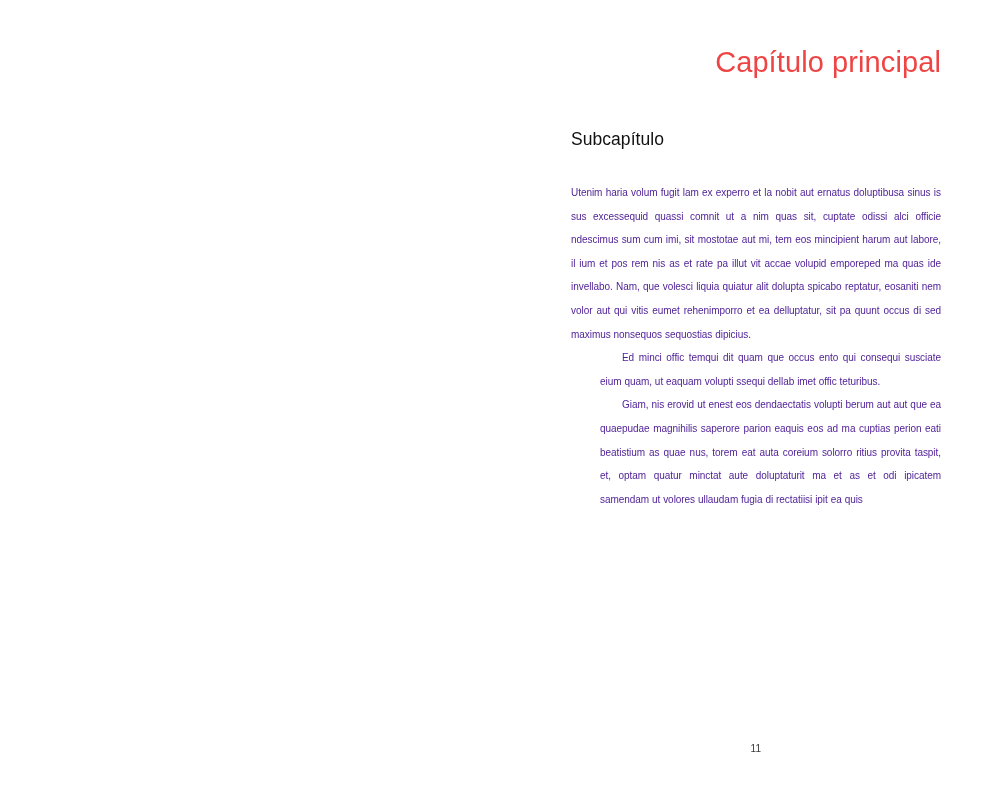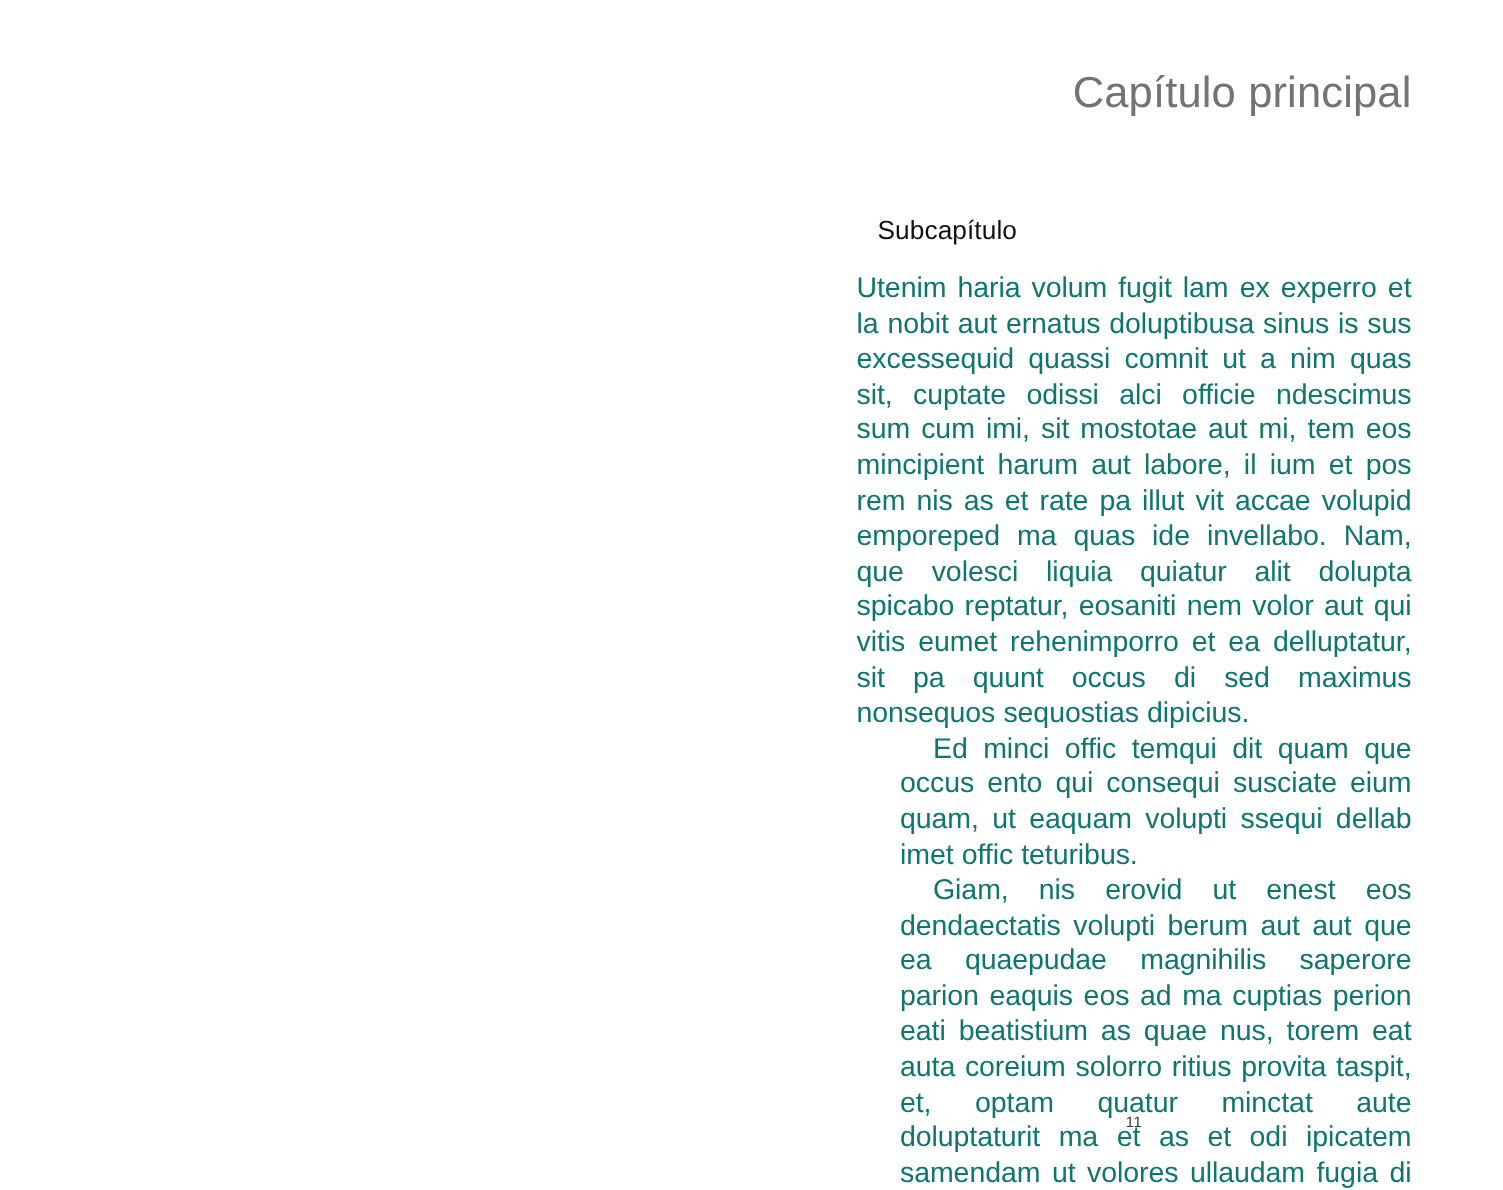--- a/index.html
+++ b/index.html
@@ -53,25 +53,25 @@
     padding: 0;
     position: absolute;
     top: 44px;
     left: 0;
     width: 370px;
     text-align: right;
     font-size: 29px;
     font-weight: 400;
     letter-spacing: 0.1px;
     line-height: 36px;
-    color: #737373;
+    color: #ef4444;
   }
 
   .subchapter-title {
-    margin: 14px;
+    margin: 0;
     padding: 0;
     position: absolute;
     top: 128px;
     left: 0;
     width: 370px;
     text-align: left;
     font-size: 17.5px;
     font-weight: 400;
     letter-spacing: 0.05px;
     line-height: 22px;
@@ -81,27 +81,27 @@
   .body-copy {
     position: absolute;
     top: 181px;
     left: 0;
     width: 370px;
   }
 
   .body-copy p {
     margin: 0;
     padding: 0;
-    font-size: 19px;
+    font-size: 10px;
     line-height: 23.6px;
     text-align: justify;
     text-justify: inter-word;
     hyphens: manual;
     letter-spacing: -0.05px;
-    color: #0f766e;
+    color: #4c1d95;
     word-spacing: 0.2px;
   }
 
   .body-copy p.indented {
     text-indent: 22px;
     margin-left: 29px;
   }
 
   .page-number {
     position: absolute;

